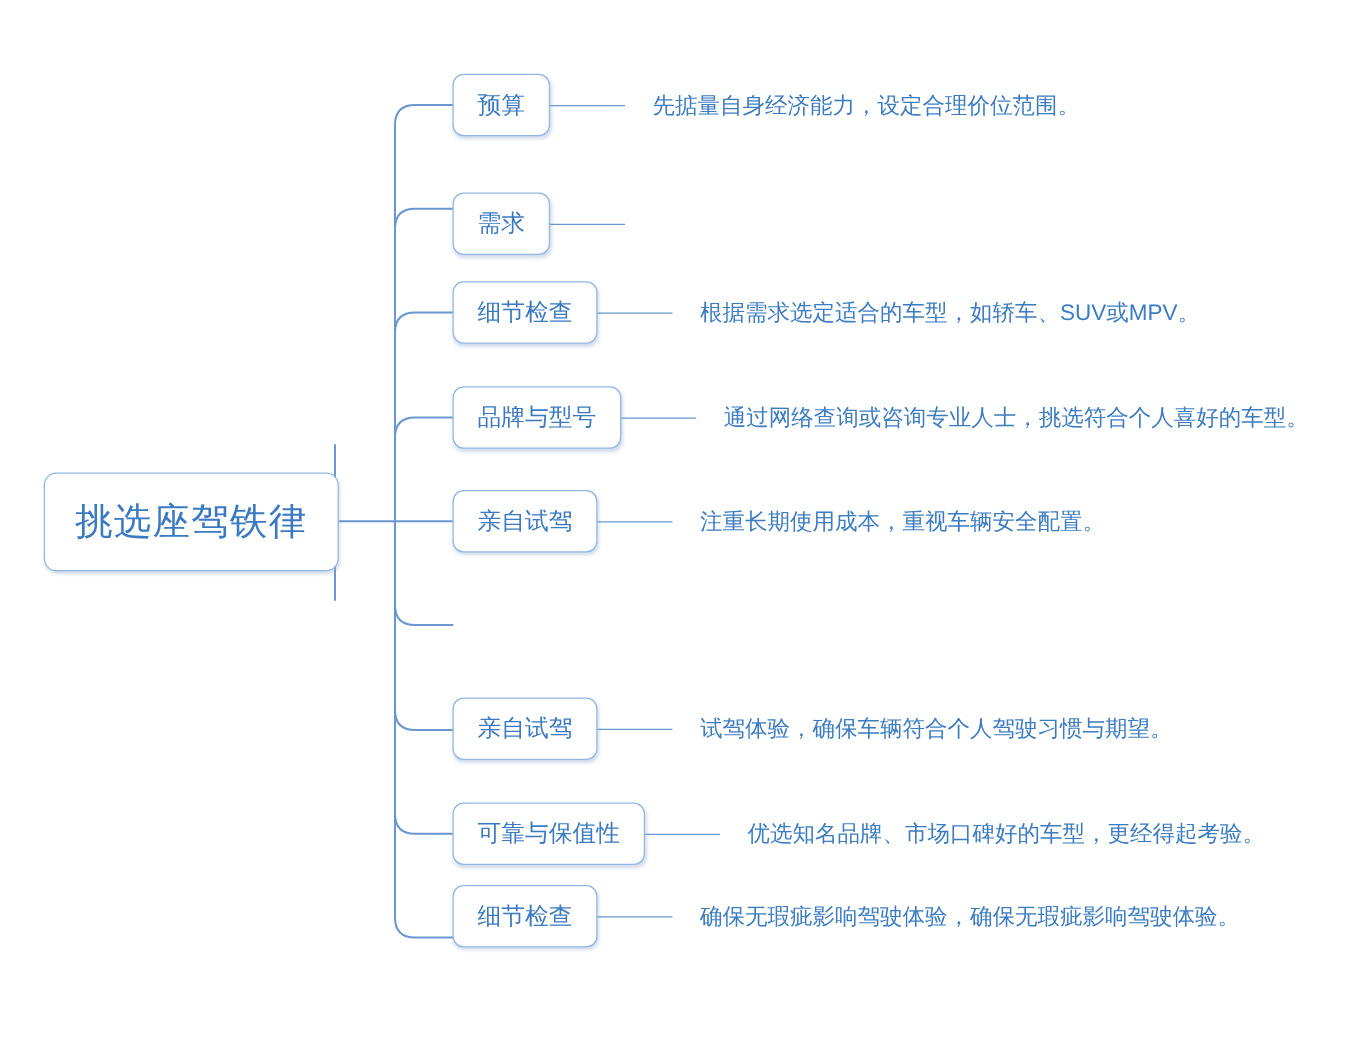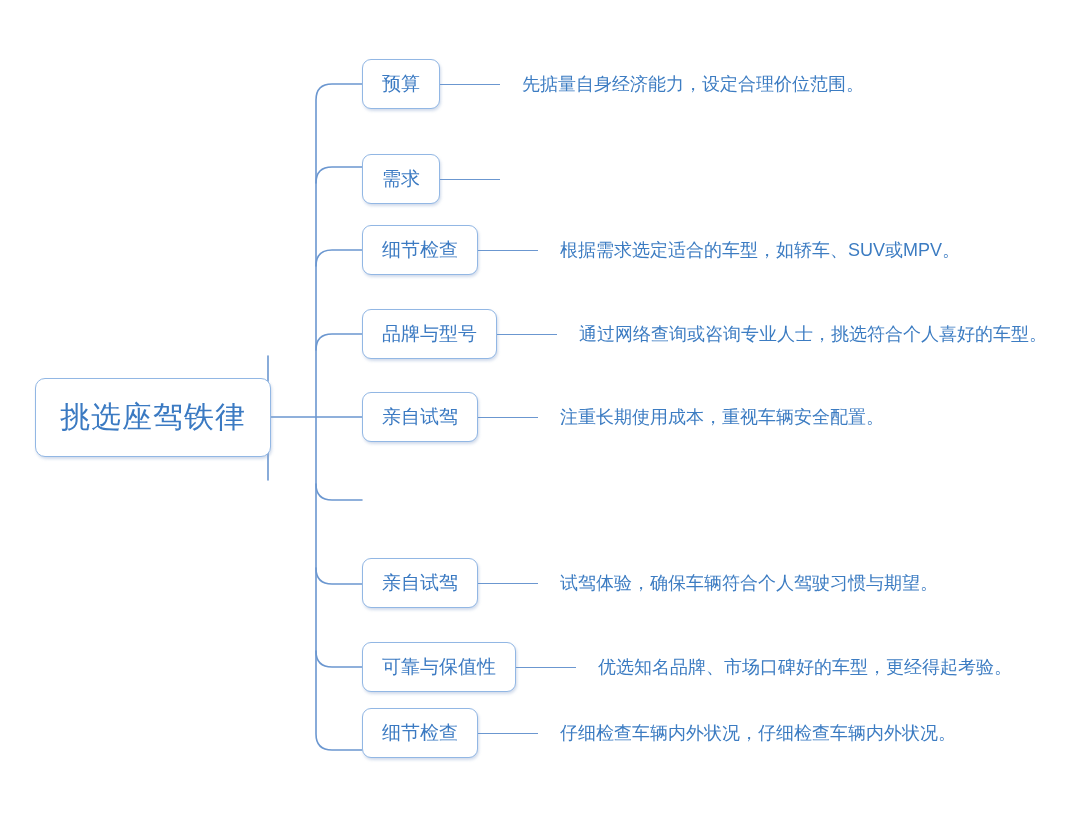--- a/index.html
+++ b/index.html
@@ -113,16 +113,16 @@
       </div>
     <div class="stub"></div>
     <div class="desc">优选知名品牌、市场口碑好的车型，更经得起考验。</div>
   </div>
 
   <div class="row r8">
     <div class="node">
         <span>细节检查</span>
       </div>
     <div class="stub"></div>
-    <div class="desc">仔细检查车辆内外状况，仔细检查车辆内外状况。</div>
+    <div class="desc">确保无瑕疵影响驾驶体验，确保无瑕疵影响驾驶体验。</div>
   </div>
 
 </div>
 
 </body></html>

